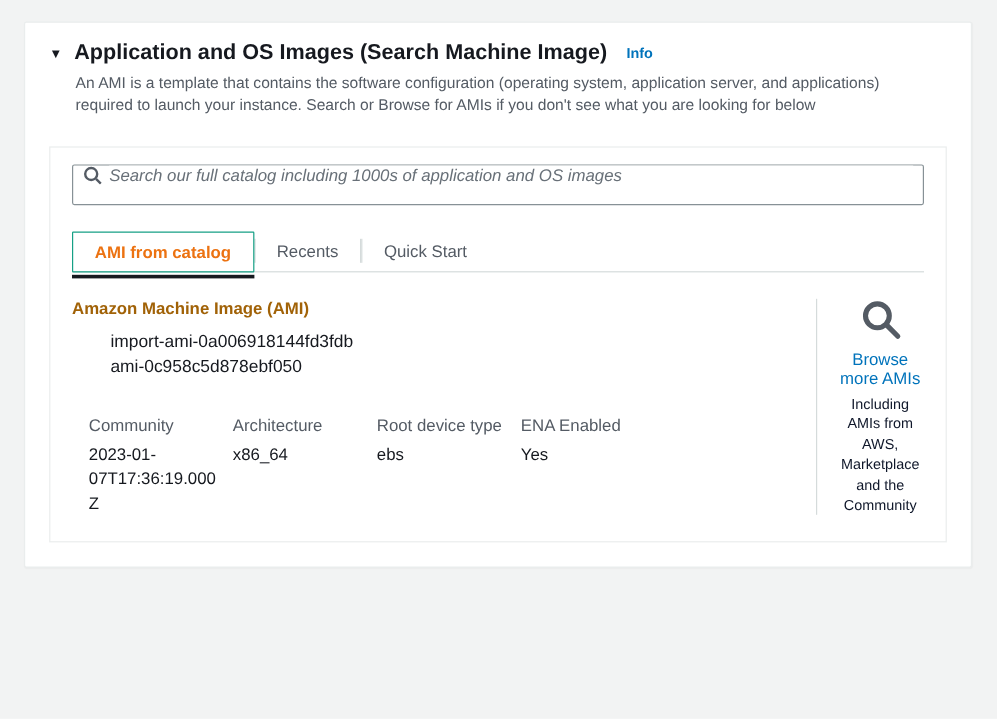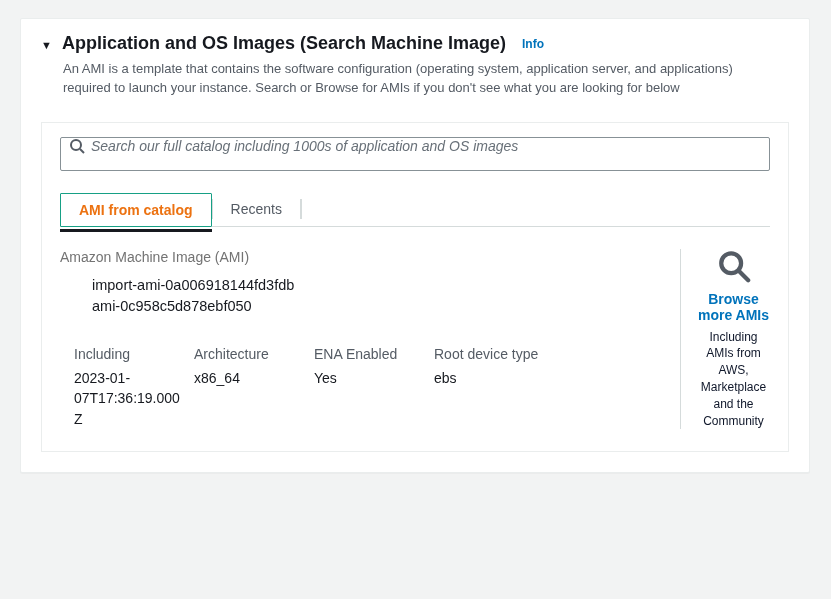--- a/index.html
+++ b/index.html
@@ -129,34 +129,35 @@
       width: 160px;
       border-left: 1px solid #d5dbdb;
       padding-left: 16px;
       display: flex;
       flex-direction: column;
       align-items: center;
       text-align: center;
       padding-top: 0;
     }
     .ami-heading {
-      color: #737373;
+      color: #a16207;
       font-size: 14px;
       margin-bottom: 10px;
+      font-weight: bold;
     }
     .ami-name, .ami-id {
       font-size: 14.5px;
       color: #16191f;
       line-height: 1.5;
       margin-left: 32px;
     }
     .browse-link {
       color: #0073bb;
       font-size: 14px;
-      font-weight: 700;
+      font-weight: 400;
       cursor: pointer;
       margin-top: 8px;
     }
     .browse-sub {
       color: #0f172a;
       font-size: 12px;
       margin-top: 6px;
       line-height: 1.4;
     }
     .props {
@@ -206,46 +207,47 @@
       </div>
     </div>
 
     <div class="tabs">
       <div class="tabs-row">
         <div class="tab active">AMI from catalog</div>
         <div class="tab-sep"></div>
         <div class="tab">Recents</div>
         <div class="tab-sep"></div>
         <div class="tab-sep"></div>
+        <div class="tab">Quick Start</div>
       </div>
     </div>
 
     <div class="ami-body">
 
       <div class="ami-left">
         <div class="ami-heading">Amazon Machine Image (AMI)</div>
         <div class="ami-name">import-ami-0a006918144fd3fdb</div>
         <div class="ami-id">ami-0c958c5d878ebf050</div>
 
         <div class="props">
           <div class="prop-col">
-            <div class="prop-label">Including</div>
+            <div class="prop-label">Community</div>
             <div class="prop-value">2023-01-07T17:36:19.000Z</div>
           </div>
           <div class="prop-col">
             <div class="prop-label">Architecture</div>
             <div class="prop-value">x86_64</div>
           </div>
           <div class="prop-col">
+            <div class="prop-label">Root device type</div>
+            <div class="prop-value">ebs</div>
+          </div>
+          <div class="prop-col">
             <div class="prop-label">ENA Enabled</div>
             <div class="prop-value">Yes</div>
-          </div>
-          <div class="prop-col">
-            <div class="prop-label">Root device type</div>
-            <div class="prop-value">ebs</div>
           </div>
         </div>
       </div>
 
       <div class="ami-right">
         <svg class="icon" width="34" height="34" viewBox="0 0 24 24" fill="none" stroke="#545b64" stroke-width="3" stroke-linecap="round">
           <circle cx="10" cy="10" r="7"></circle>
           <line x1="15.5" y1="15.5" x2="22" y2="22"></line>
         </svg>
         <div class="browse-link">Browse more AMIs</div>

